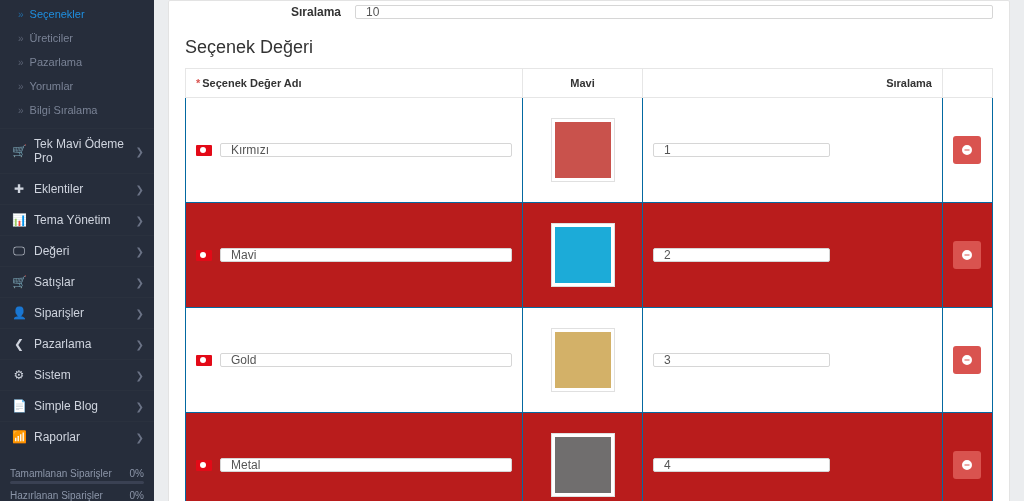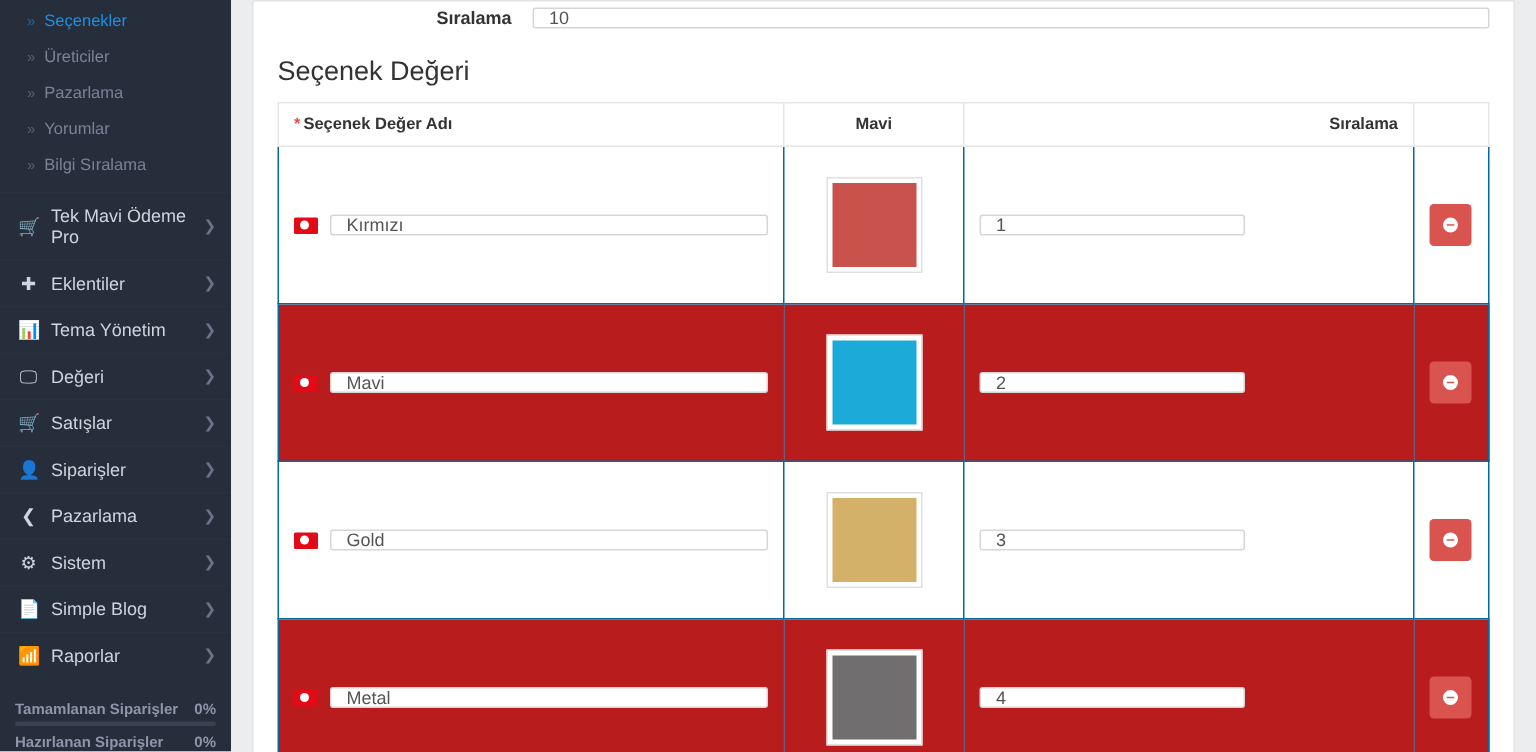--- a/index.html
+++ b/index.html
@@ -47,21 +47,20 @@
   .nav-item .icon { width: 14px; text-align: center; font-size: 12px; }
   .nav-item .chev-r { font-size: 10px; color: #6b7386; }
   .stats { padding: 8px 10px 12px 10px; margin-top: 4px; }
   .stat {
     display: flex;
     justify-content: space-between;
     align-items: center;
     font-size: 10px;
     color: #8c96a9;
     padding: 4px 0 2px 0;
-    font-weight: bold;
   }
   .stat-bar {
     height: 3px;
     width: 100%;
     background: #3a4153;
     border-radius: 2px;
     margin-bottom: 2px;
   }
   
   .main { flex: 1; padding: 0 14px 14px 14px; overflow: auto; }

